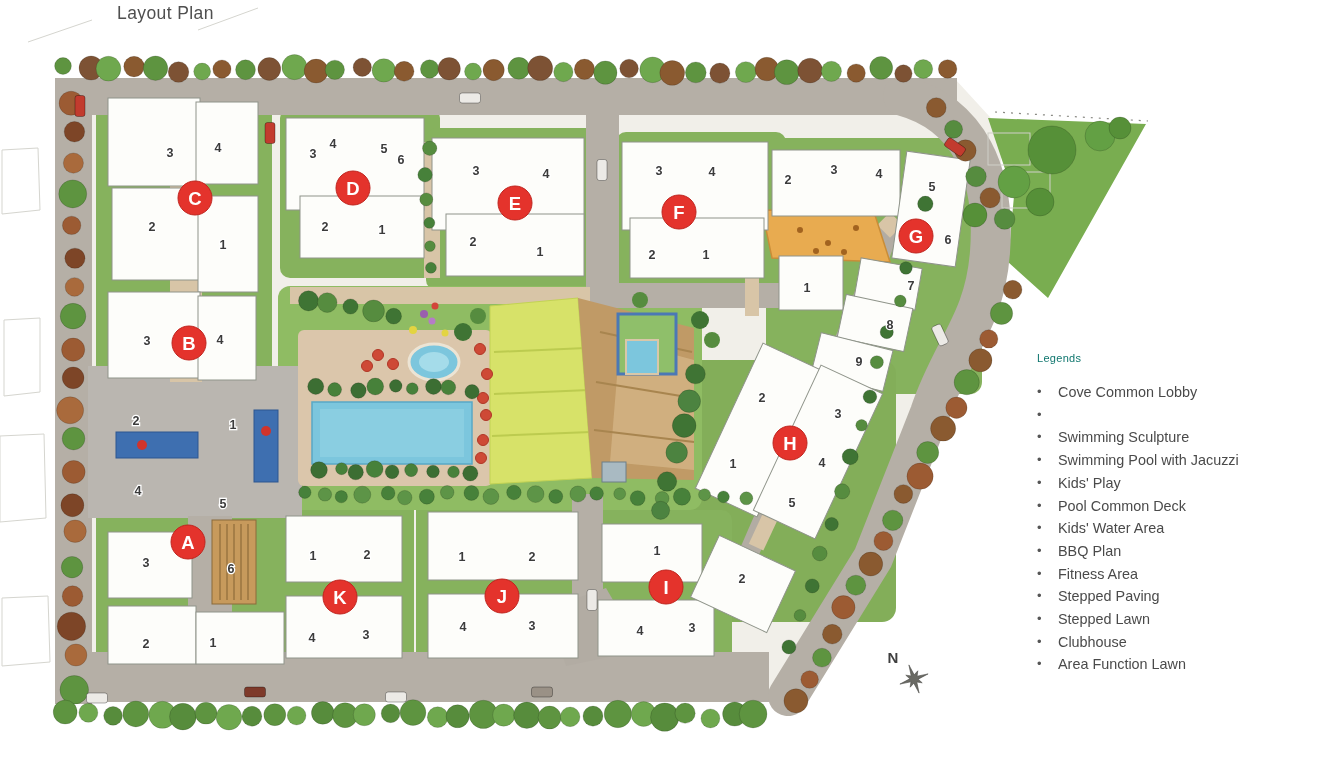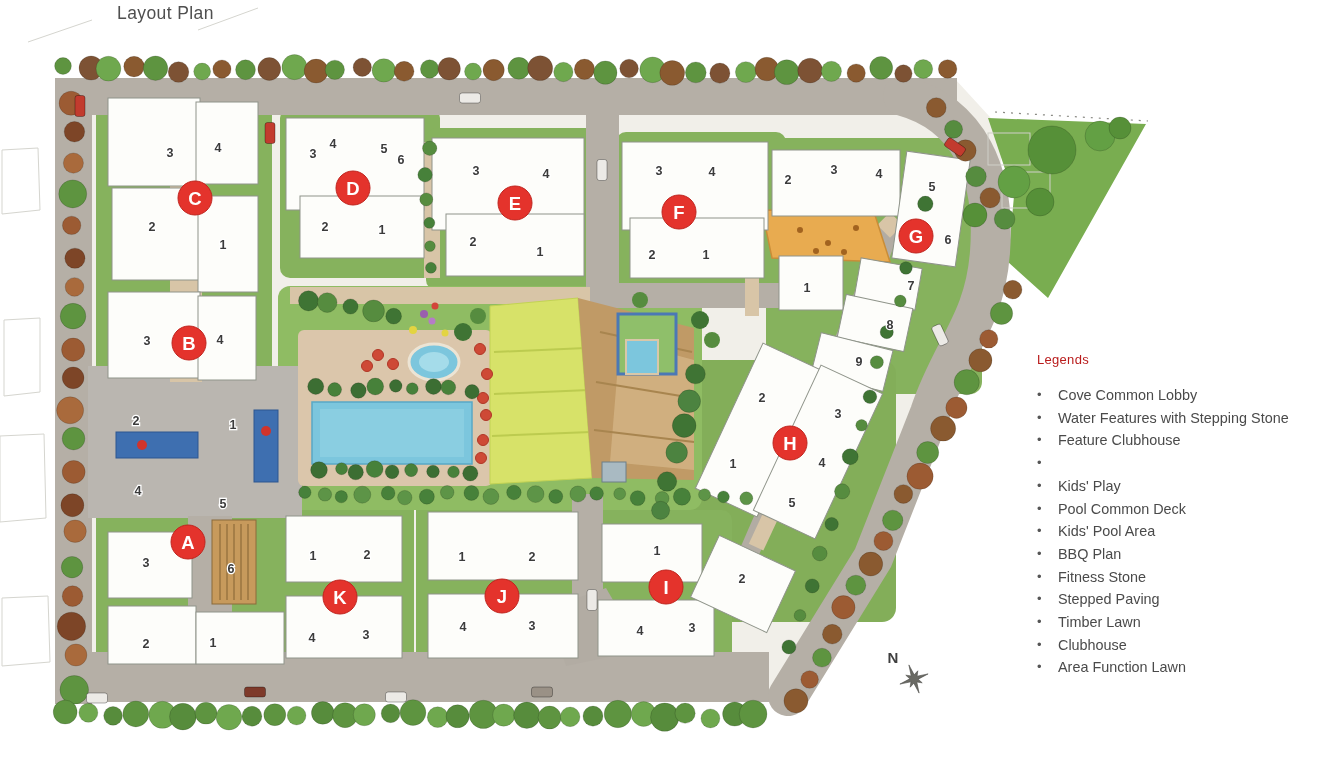--- a/index.html
+++ b/index.html
@@ -3,21 +3,21 @@
 <meta charset="utf-8">
 <title>Layout Plan</title>
 <style>
   html,body{margin:0;padding:0;background:#ffffff;}
   .page{position:relative;width:1336px;height:762px;background:#ffffff;overflow:hidden;
         font-family:"Liberation Sans",sans-serif;}
   .plan-svg{position:absolute;left:0;top:0;}
   .page-title{position:absolute;left:89px;top:3px;font-size:17.5px;letter-spacing:.4px;
         color:#4f4f4f;margin-left:28px;}
   .legend-panel{position:absolute;left:1037px;top:352px;width:286px;color:#4a4a4a;}
-  .legend-title{font-size:13px;letter-spacing:.3px;margin:0 0 17px 0;color:#b91c1c;}
+  .legend-title{font-size:11px;letter-spacing:.3px;margin:0 0 17px 0;color:#0f766e;}
   .legend-list{list-style:none;margin:0;padding:0;}
   .legend-list li{display:flex;align-items:flex-start;font-size:14.4px;line-height:22.7px;
         color:#4a4a4a;white-space:nowrap;}
   .legend-list li .bullet{width:21px;flex:0 0 21px;font-size:13px;color:#555;}
 </style>
 </head>
 <body>
 
 <div class="page">
   <svg id="plan-svg" class="plan-svg" width="1336" height="762" viewBox="0 0 1336 762">
@@ -455,56 +455,56 @@
 
   <div class="legend-panel">
     <div class="legend-title">Legends</div>
     <ul class="legend-list">
         <li>
           <span class="bullet">•</span>
           <span>Cove Common Lobby</span>
         </li>
         <li>
           <span class="bullet">•</span>
-          <span>Water Features with Stepping Stone</span>
-        </li>
-        <li>
-          <span class="bullet">•</span>
-          <span>Feature Clubhouse</span>
-        </li>
-        <li>
-          <span class="bullet">•</span>
+        </li>
+        <li>
+          <span class="bullet">•</span>
+          <span>Swimming Sculpture</span>
+        </li>
+        <li>
+          <span class="bullet">•</span>
+          <span>Swimming Pool with Jacuzzi</span>
         </li>
         <li>
           <span class="bullet">•</span>
           <span>Kids' Play</span>
         </li>
         <li>
           <span class="bullet">•</span>
           <span>Pool Common Deck</span>
         </li>
         <li>
           <span class="bullet">•</span>
-          <span>Kids' Pool Area</span>
+          <span>Kids' Water Area</span>
         </li>
         <li>
           <span class="bullet">•</span>
           <span>BBQ Plan</span>
         </li>
         <li>
           <span class="bullet">•</span>
-          <span>Fitness Stone</span>
+          <span>Fitness Area</span>
         </li>
         <li>
           <span class="bullet">•</span>
           <span>Stepped Paving</span>
         </li>
         <li>
           <span class="bullet">•</span>
-          <span>Timber Lawn</span>
+          <span>Stepped Lawn</span>
         </li>
         <li>
           <span class="bullet">•</span>
           <span>Clubhouse</span>
         </li>
         <li>
           <span class="bullet">•</span>
           <span>Area Function Lawn</span>
         </li>
       </ul>

